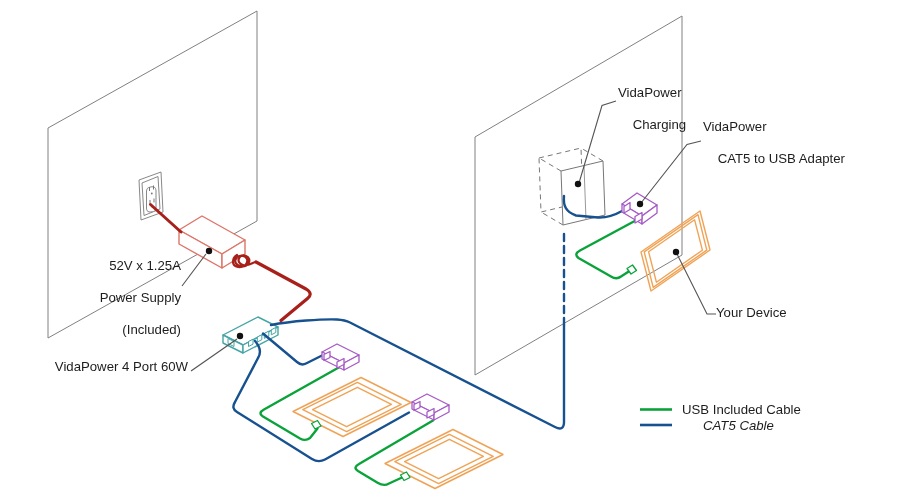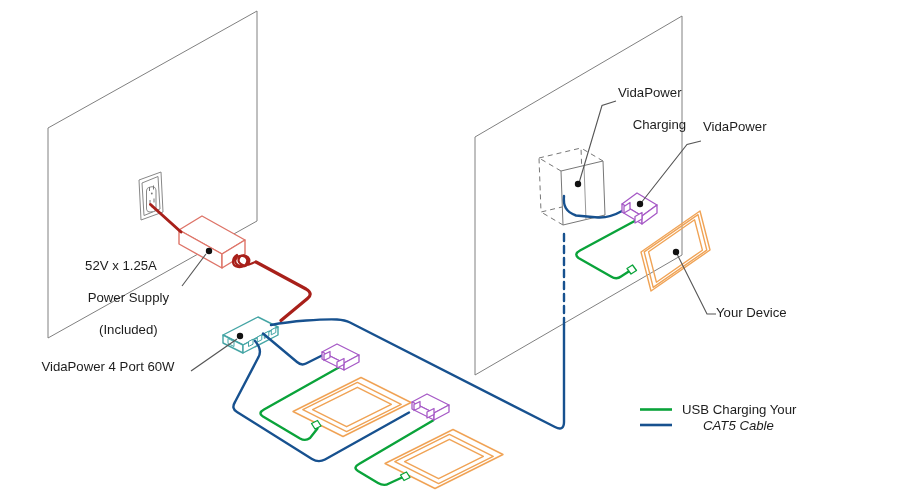--- a/index.html
+++ b/index.html
@@ -1,20 +1,20 @@
 <!DOCTYPE html>
 <html><head>
 <meta charset="utf-8">
 <style>
   html,body{margin:0;padding:0;background:#fff;}
   #stage{position:relative;width:900px;height:500px;background:#ffffff;overflow:hidden;
          font-family:"Liberation Sans", sans-serif;}
   #art{position:absolute;left:0;top:0;}
   .lbl{position:absolute;color:#1d1d1d;font-size:13.2px;line-height:16px;white-space:pre;}
-  .lbl.center{text-align:center;}
+  .lbl.center{text-align:right;}
   .legend-text{position:absolute;color:#1d1d1d;font-size:13.2px;line-height:15px;white-space:nowrap;}
 </style>
 </head>
 <body>
 
 <div id="stage">
 
 <svg id="art" width="900" height="500" viewBox="0 0 900 500">
 
   <g fill="none" stroke="#808080" stroke-width="1">
@@ -155,20 +155,20 @@
     <span>Power Supply</span><br>
     <span>(Included)</span></div>
 
   <div class="lbl center" style="left:28px;top:359px;width:160px;"><span>VidaPower 4 Port 60W</span><br>
     </div>
 
   <div class="lbl" style="left:618px;top:85px;"><span>VidaPower</span><br>
     <span>Charging</span></div>
 
   <div class="lbl" style="left:703px;top:119px;"><span>VidaPower</span><br>
-    </div>
+    <span>CAT5 to USB Adapter</span></div>
 
   <div class="lbl" style="left:700px;top:305px;margin-left:16px;"><span>Your Device</span></div>
 
-  <div class="legend-text" style="left:682px;top:402px;">USB Charging Your</div>
+  <div class="legend-text" style="left:682px;top:402px;">USB Included Cable</div>
   <div class="legend-text" style="left:703px;top:418px;font-style:italic;">CAT5 Cable</div>
 
 </div>
 
 </body></html>

